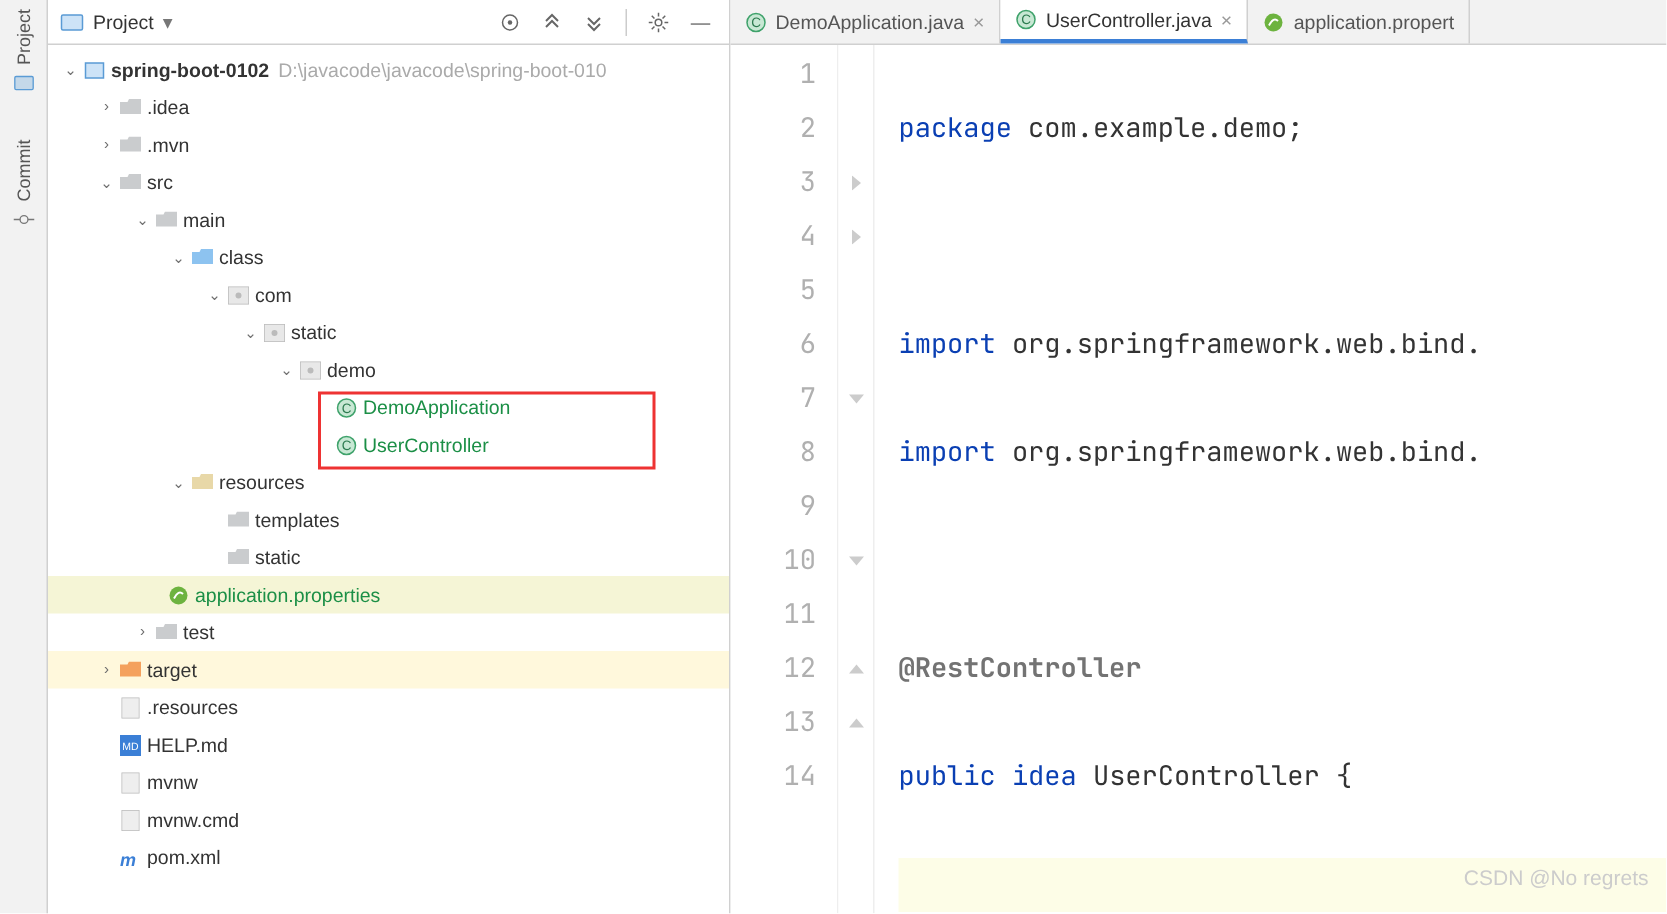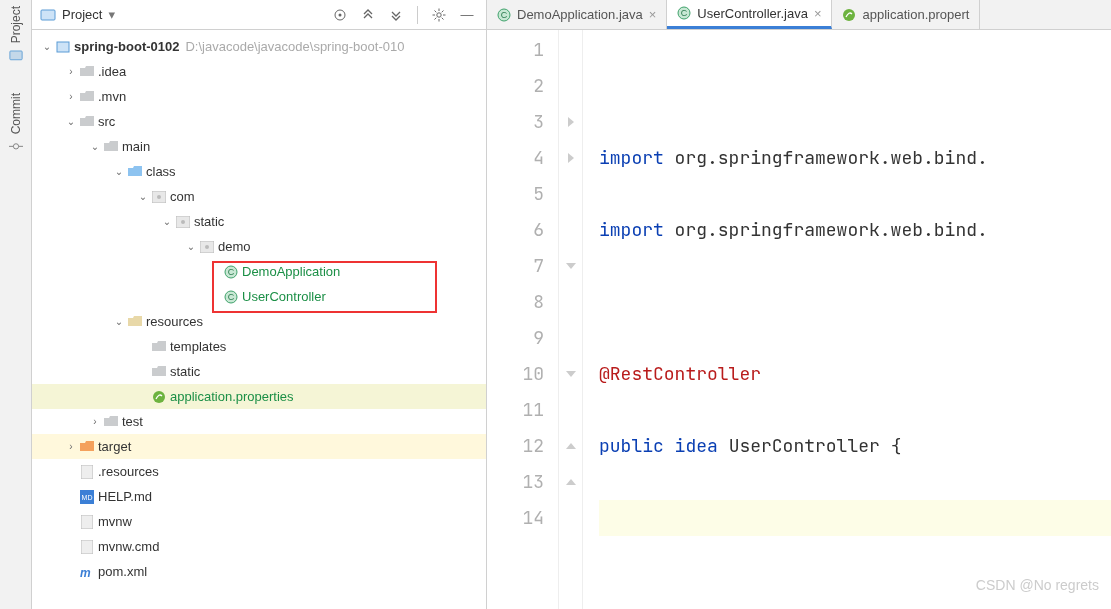--- a/index.html
+++ b/index.html
@@ -42,21 +42,21 @@
   .tab-ico { width: 14px; height: 14px; }
   
   .code-area { flex: 1; display: flex; font-family: "JetBrains Mono","Consolas",monospace; font-size: 18px; line-height: 36px; overflow: hidden; }
   .gutter { width: 72px; text-align: right; color: #b0b0b0; background: #fff; border-right: 1px solid #eee; padding-right: 14px; padding-top: 2px; }
   .gutter .gl { height: 36px; }
   .marker-col { width: 24px; background: #fff; border-right: 1px solid #eee; padding-top: 2px; }
   .marker-col .mk { height: 36px; display: flex; align-items: center; justify-content: center; }
   .code { flex: 1; padding-left: 16px; padding-top: 2px; white-space: pre; overflow: hidden; }
   .code .cl { height: 36px; }
   .kw { color: #0a3fb3; }
-  .ann { color: #b91c1c; }
+  .ann { color: #737373; font-weight: bold; }
   .ident { color: #333; }
   .type { color: #333; }
   .cline-hl { background: #fdfde7; }
   .watermark { position: absolute; right: 12px; bottom: 16px; color: #ccc; font-size: 14px; pointer-events: none; }
   .editor-area { position: relative; }
 </style>
 </head>
 <body>
 
 <div class="root">
@@ -250,21 +250,21 @@
           <span class="label">templates</span>
         </div>
       <div class="row" style="padding-left:118px">
           <span class="icon">
             <svg width="14" height="12">
               <path d="M0 2 L5 2 L6 0 L14 0 L14 10 L0 10 Z" fill="#caccce"></path>
             </svg>
           </span>
           <span class="label">static</span>
         </div>
-      <div class="row sel-app" style="padding-left:118px">
+      <div class="row sel-app" style="padding-left:78px">
           <span class="icon">
             <svg width="14" height="14">
               <circle cx="7" cy="7" r="6" fill="#6db33f"></circle>
               <path d="M4 9 Q7 3 10 6" fill="none" stroke="#fff" stroke-width="1.3"></path>
             </svg>
           </span>
           <span class="label highlighted">application.properties</span>
         </div>
       <div class="row" style="padding-left:56px">
           <span class="arrow">›</span>
@@ -414,20 +414,21 @@
             </svg>
           </div>
         <div class="mk">
             <svg width="10" height="10">
               <path d="M0 8 L10 8 L5 2 Z" fill="#ccc"></path>
             </svg>
           </div>
         <div class="mk"></div>
       </div>
       <div class="code">
+<div class="cl"><span class="kw">package</span><span class="ident"> com.example.demo;</span></div>
 <div class="cl"></div>
 <div class="cl"><span class="kw">import</span><span class="ident"> org.springframework.web.bind.</span></div>
 <div class="cl"><span class="kw">import</span><span class="ident"> org.springframework.web.bind.</span></div>
 <div class="cl"></div>
 <div class="cl"><span class="ann">@RestController</span></div>
 <div class="cl"><span class="kw">public</span><span class="kw"> idea </span><span class="type">UserController</span><span> {</span></div>
 <div class="cl cline-hl"></div>
 
 
 

